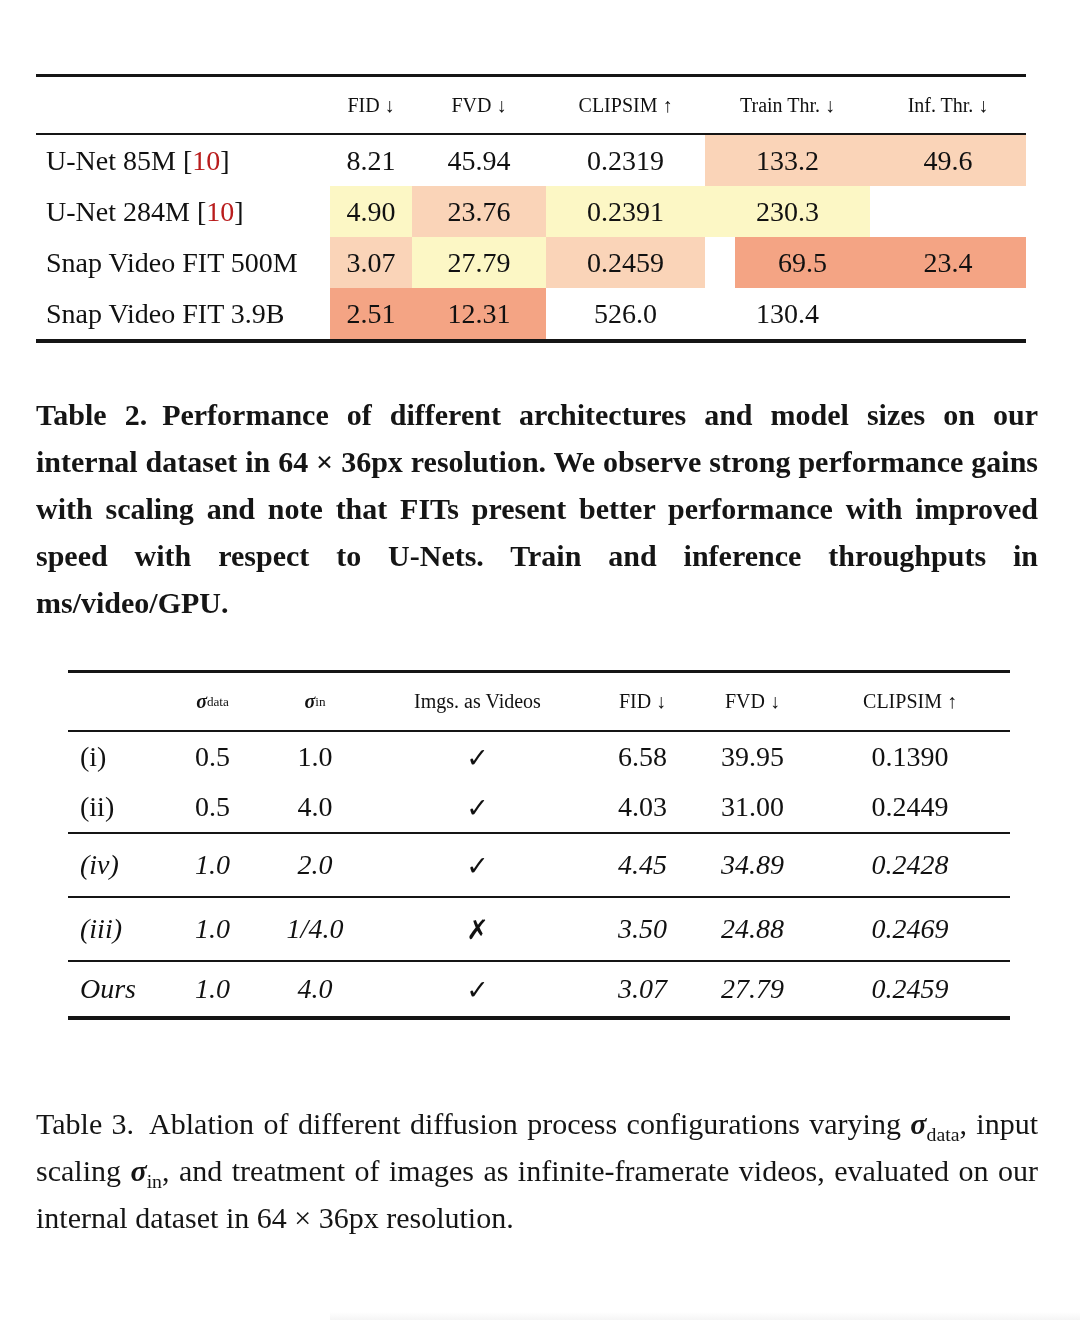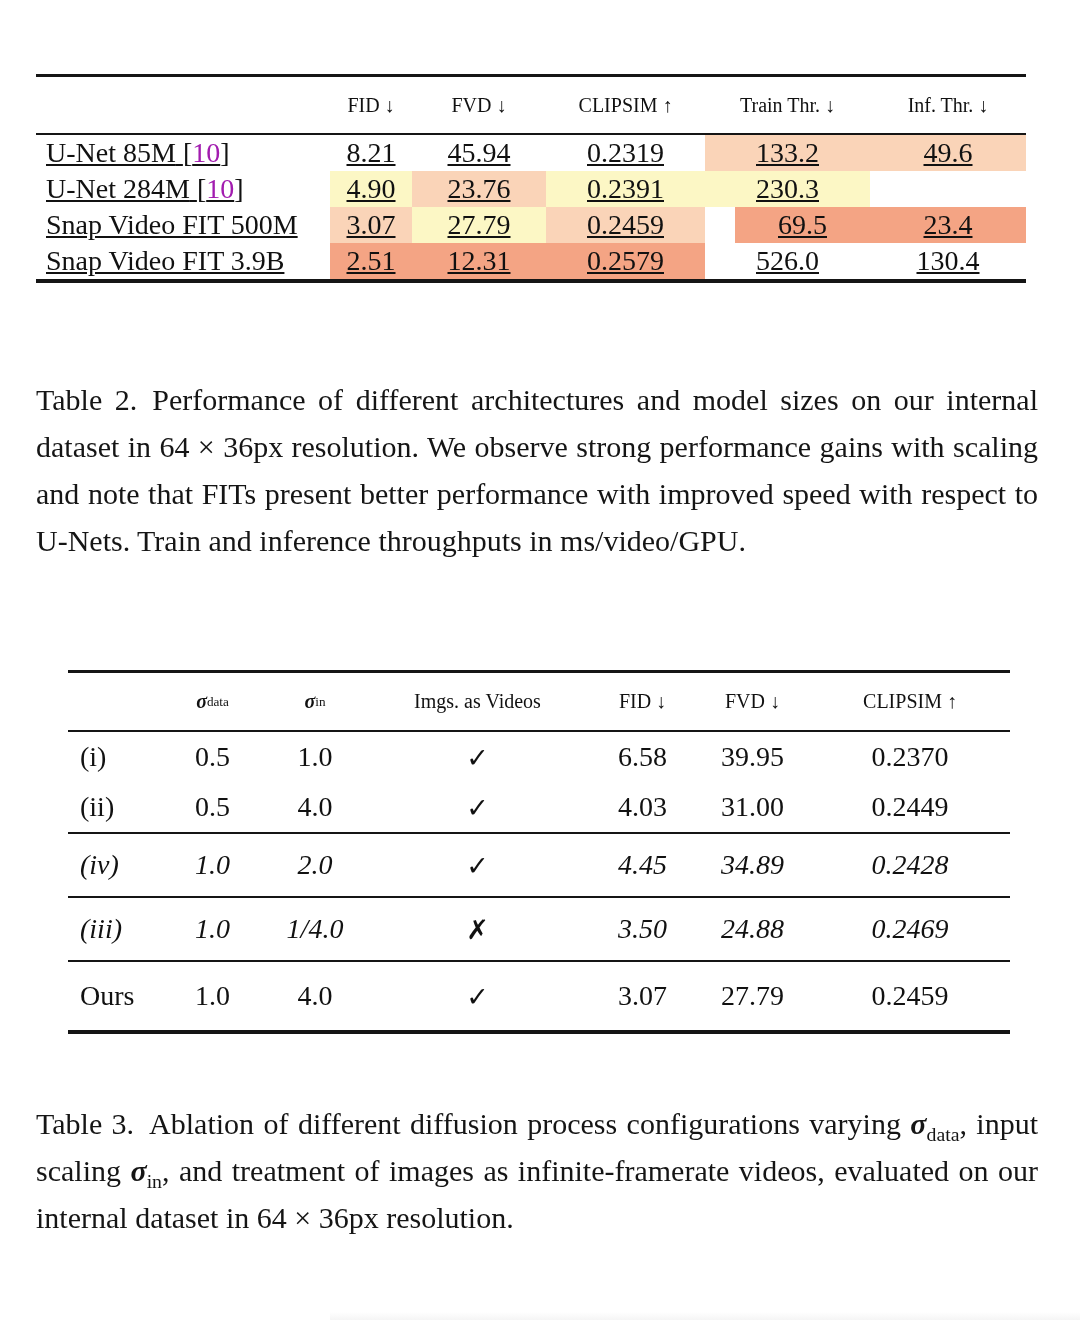--- a/index.html
+++ b/index.html
@@ -11,53 +11,53 @@
   }
   .page { position:relative; width:1080px; height:1320px; overflow:hidden; background:#ffffff; }
 
   
   .table2 {
     position:absolute; left:36px; top:74px; width:990px;
     border-top:3px solid #151515; border-bottom:4px solid #151515;
   }
   .t2-grid { display:grid; grid-template-columns:294px 82px 134px 159px 165px 156px; }
   .t2-header { height:56px; border-bottom:2px solid #151515; }
-  .t2-row { height:36px;text-decoration:underline; }
+  .t2-row { height:51px; }
   .cell {
     display:flex; align-items:center; justify-content:center;
     font-size:28px; white-space:nowrap; overflow:visible;
   }
   .cell.label { justify-content:flex-start; padding-left:10px; }
   .hdr { font-size:20px; }
-  .cite-num { color:#a21caf; }
+  .cite-num { color:#b91c1c; }
 
   
   .caption {
     position:absolute; left:36px; width:1002px;
     font-size:30px; line-height:47px; text-align:justify; color:#151515;
   }
-  .caption2 { top:376px; }
+  .caption2 { top:391px;font-weight:bold; }
   .caption3 { top:1100px; }
   .cap-label { margin-right:15px; }
 
   .sigma { font-style:italic; font-weight:bold; }
   sub.ssub { font-size:0.66em; line-height:0; }
 
   
   .table3 {
     position:absolute; left:68px; top:670px; width:942px;
     border-top:3px solid #151515; border-bottom:4px solid #151515;
   }
   .t3-grid { display:grid; grid-template-columns:92px 105px 100px 225px 105px 115px 200px; }
   .t3-header { height:57px; border-bottom:2px solid #151515; }
   .t3-section { border-bottom:2px solid #151515; }
   .t3-section.last { border-bottom:none; }
   .t3-row-2 { height:50px; }
   .t3-row-1 { height:62px;font-style:italic; }
-  .t3-row-last { height:68px; }
+  .t3-row-last { height:54px;font-style:italic; }
   .t3-grid .cell.label { padding-left:12px; }
   .mark { font-family:"DejaVu Sans","DejaVu Serif",sans-serif; font-size:27px; }
 
   
   .bottom-smudge {
     position:absolute; left:330px; right:0; bottom:0; height:8px;
     background:linear-gradient(180deg,#ffffff 0%,#f5f5f5 100%);
   }
 </style>
 </head>
@@ -106,21 +106,20 @@
       <div class="cell" style="background-color: rgb(244, 164, 132); margin-left: 30px;">69.5</div>
       <div class="cell" style="background-color: rgb(244, 164, 132);">23.4</div>
     </div>
 
     <div class="t2-grid t2-row">
       <div class="cell label">
         <span>Snap Video FIT 3.9B</span>
       </div>
       <div class="cell" style="background-color: rgb(244, 164, 132);">2.51</div>
       <div class="cell" style="background-color: rgb(244, 164, 132);">12.31</div>
-      <div class="cell" style="background-color: rgb(244, 164, 132);">0.2579</div>
       <div class="cell">526.0</div>
       <div class="cell">130.4</div>
     </div>
   </div>
 
   <div class="caption caption2">
     <span class="cap-label">Table 2.</span><span>Performance of different architectures and model sizes on our internal dataset in 64 × 36px resolution. We observe strong performance gains with scaling and note that FITs present better performance with improved speed with respect to U-Nets. Train and inference throughputs in ms/video/GPU.</span>
   </div>
 
   <div class="table3">
@@ -143,21 +142,21 @@
     <div class="t3-section">
       <div class="t3-grid t3-row-2">
         <div class="cell label">(i)</div>
         <div class="cell">0.5</div>
         <div class="cell">1.0</div>
         <div class="cell">
             <span class="mark">✓</span>
           </div>
         <div class="cell">6.58</div>
         <div class="cell">39.95</div>
-        <div class="cell">0.2370</div>
+        <div class="cell">0.1390</div>
       </div>
       <div class="t3-grid t3-row-2">
         <div class="cell label">(ii)</div>
         <div class="cell">0.5</div>
         <div class="cell">4.0</div>
         <div class="cell">
             <span class="mark">✓</span>
           </div>
         <div class="cell">4.03</div>
         <div class="cell">31.00</div>

